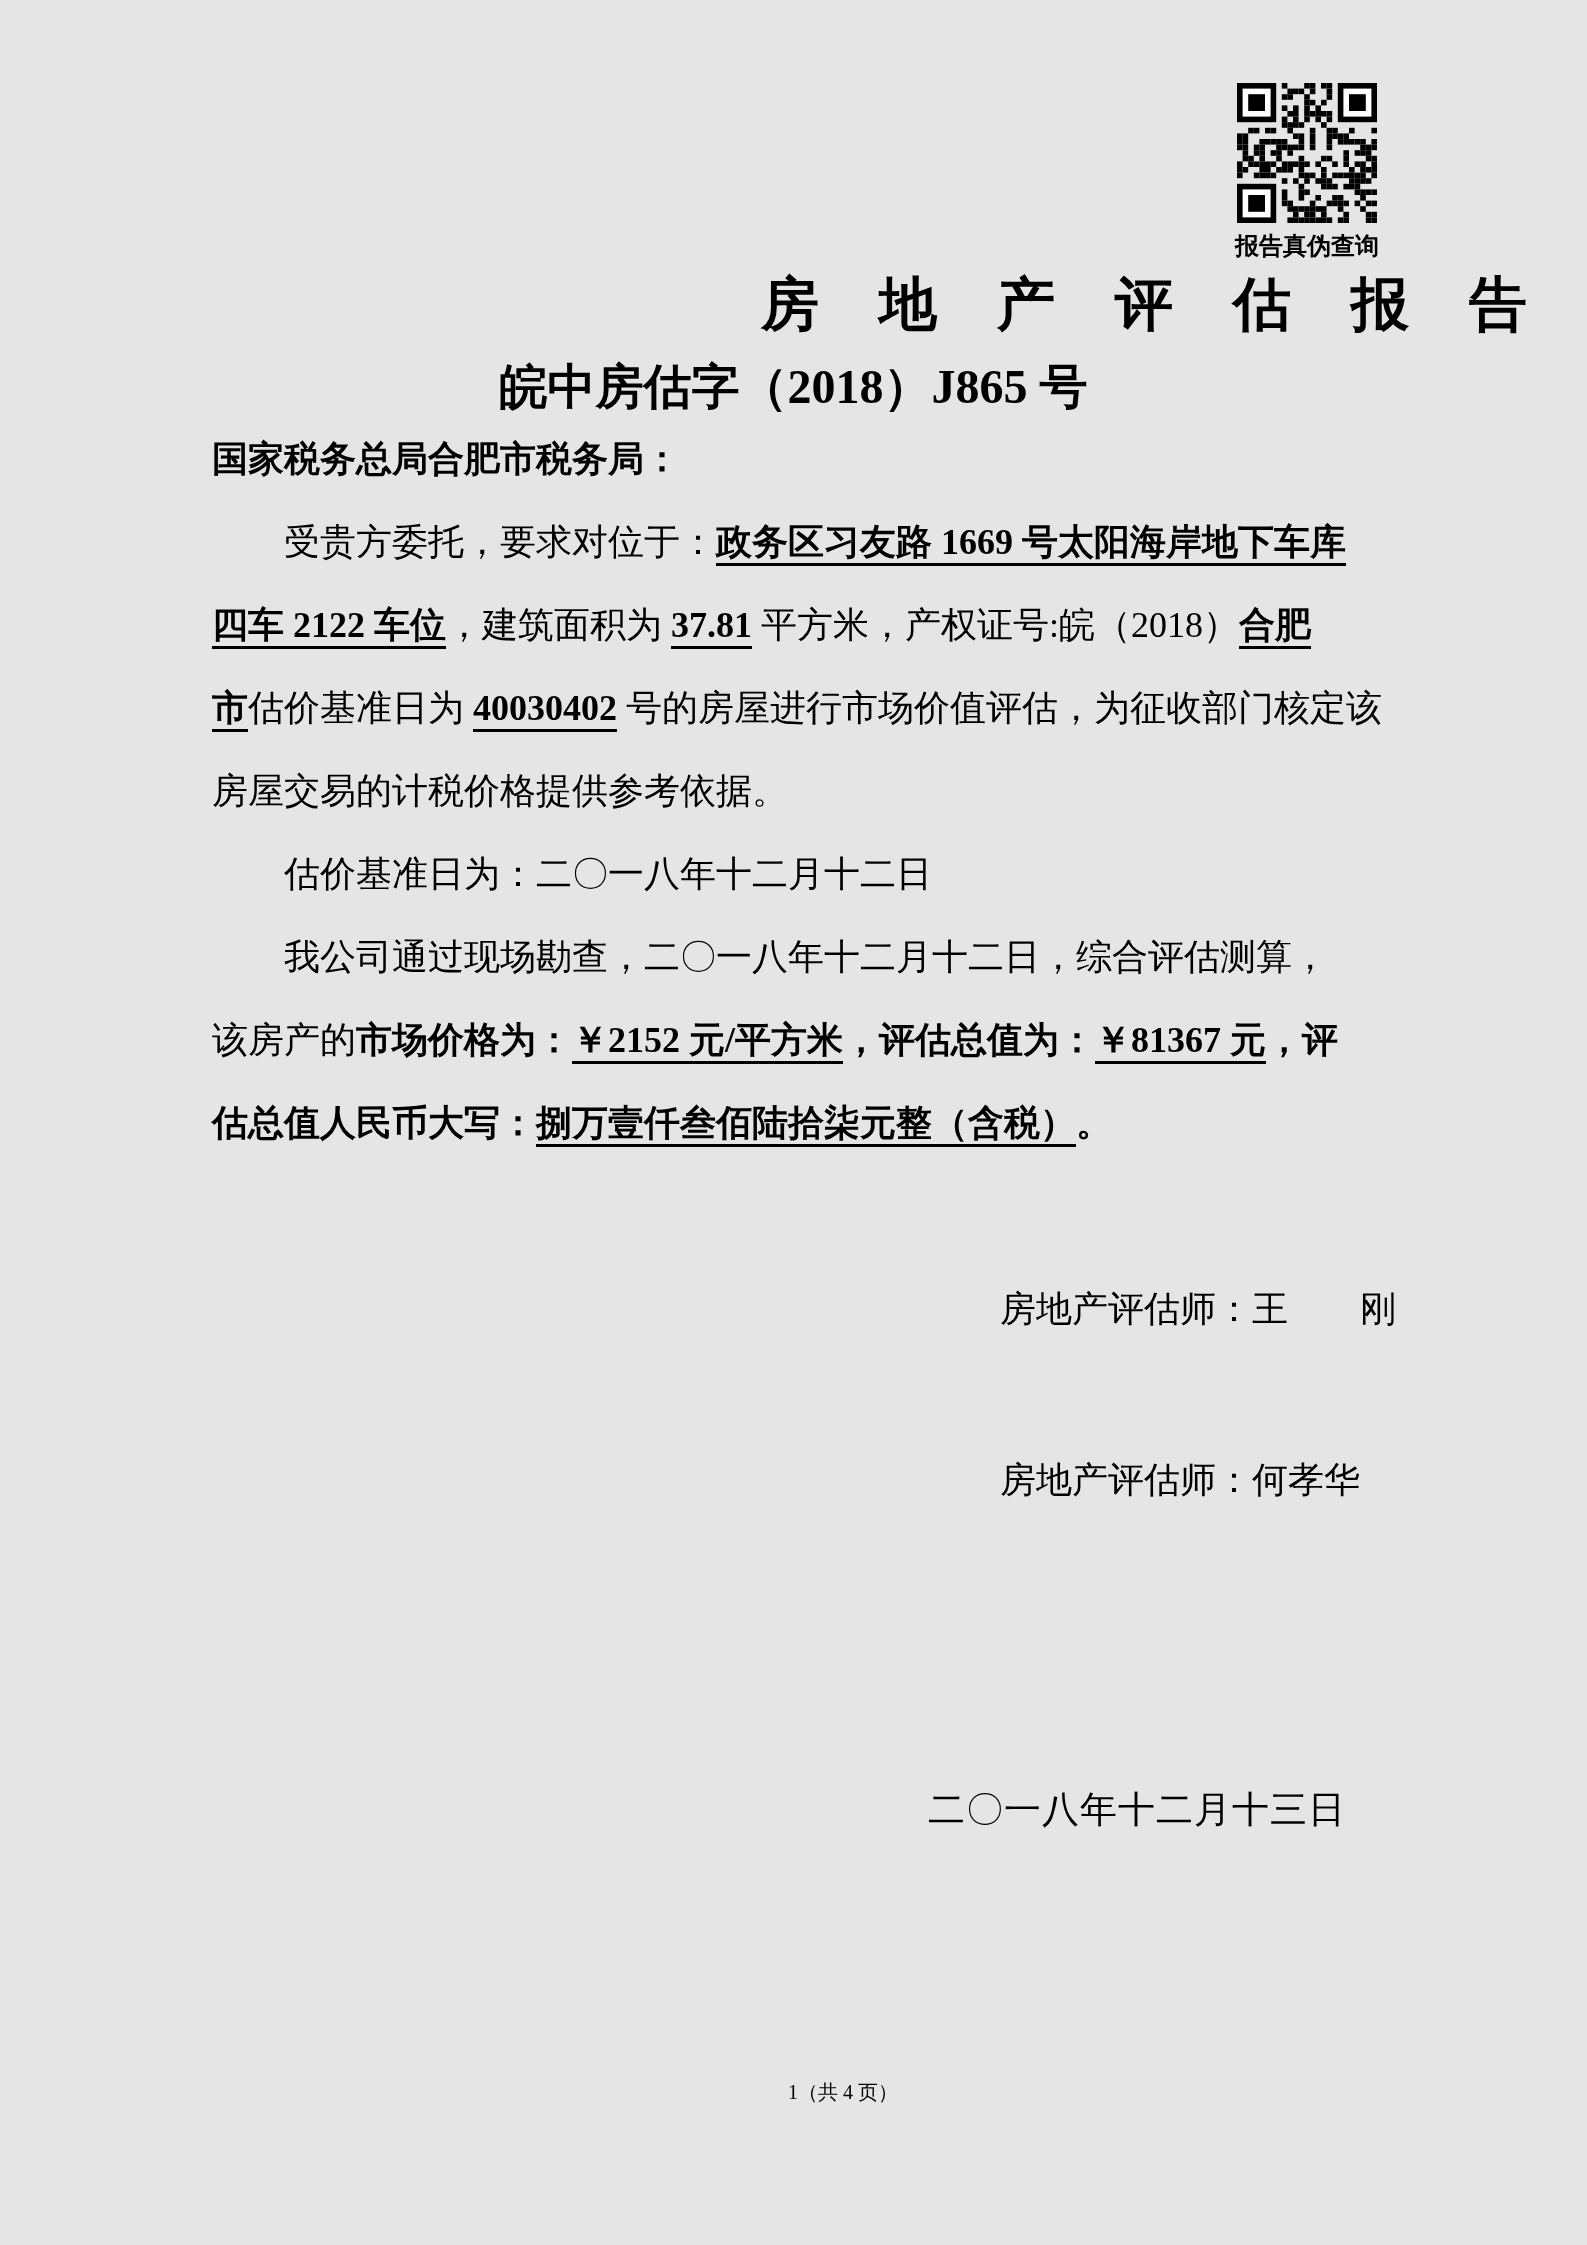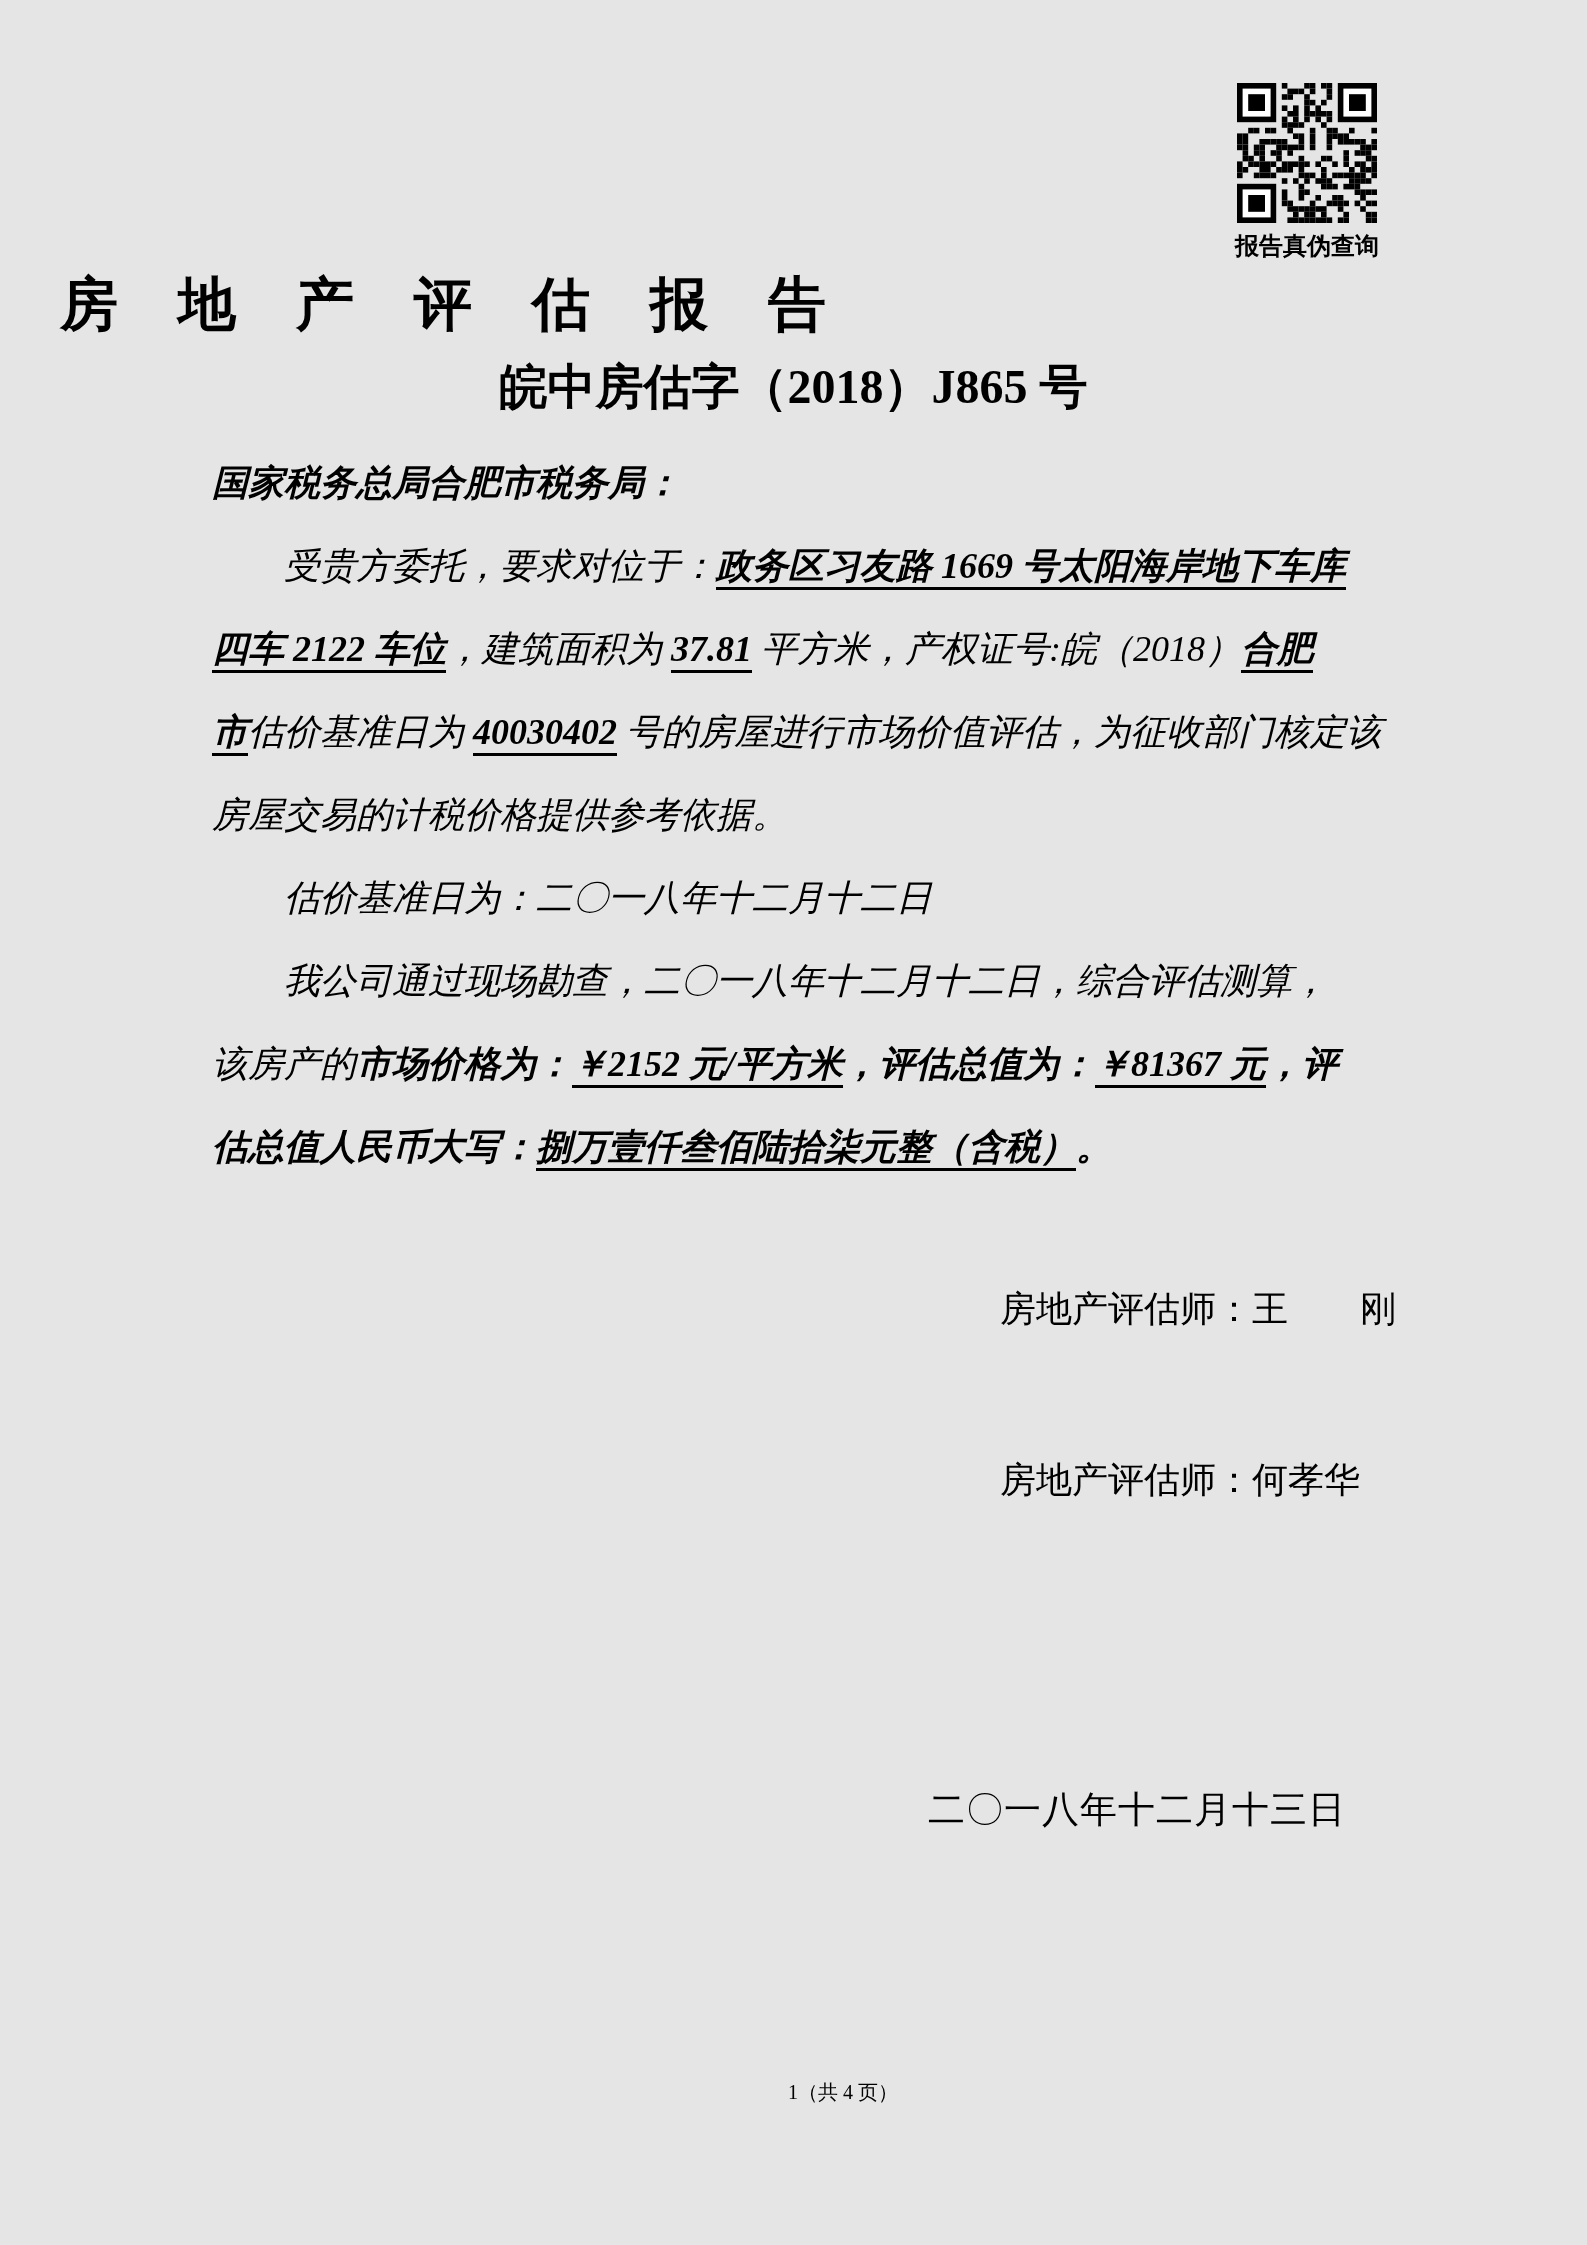--- a/index.html
+++ b/index.html
@@ -19,35 +19,35 @@
   .qr-box svg{display:block;width:140px;height:140px;}
   .qr-label{
     left:1228px;top:232px;width:158px;
     text-align:center;font-size:24px;font-weight:700;
     white-space:nowrap;line-height:28px;
   }
 
   
   .doc-title{
     left:0;top:270px;width:100%;
-    text-align:left;
+    text-align:right;
     font-size:58px;font-weight:700;
     letter-spacing:60px;padding-left:60px;
     box-sizing:border-box;white-space:nowrap;
     line-height:70px;
   }
   .doc-number{
     left:0;top:365px;width:100%;
     text-align:center;
     font-size:48px;font-weight:700;
     line-height:44px;white-space:nowrap;
   }
 
   
-  .body-block{left:212px;top:442px;width:1200px;font-style:italic;}
+  .body-block{left:212px;top:418px;width:1200px;}
   .line{
     height:83px;line-height:83px;
     font-size:36px;white-space:nowrap;
   }
   .line.indent{text-indent:72px;}
   .b{font-weight:700;}
   .u{
     text-decoration:underline;
     text-decoration-thickness:3px;
     text-underline-offset:9px;

